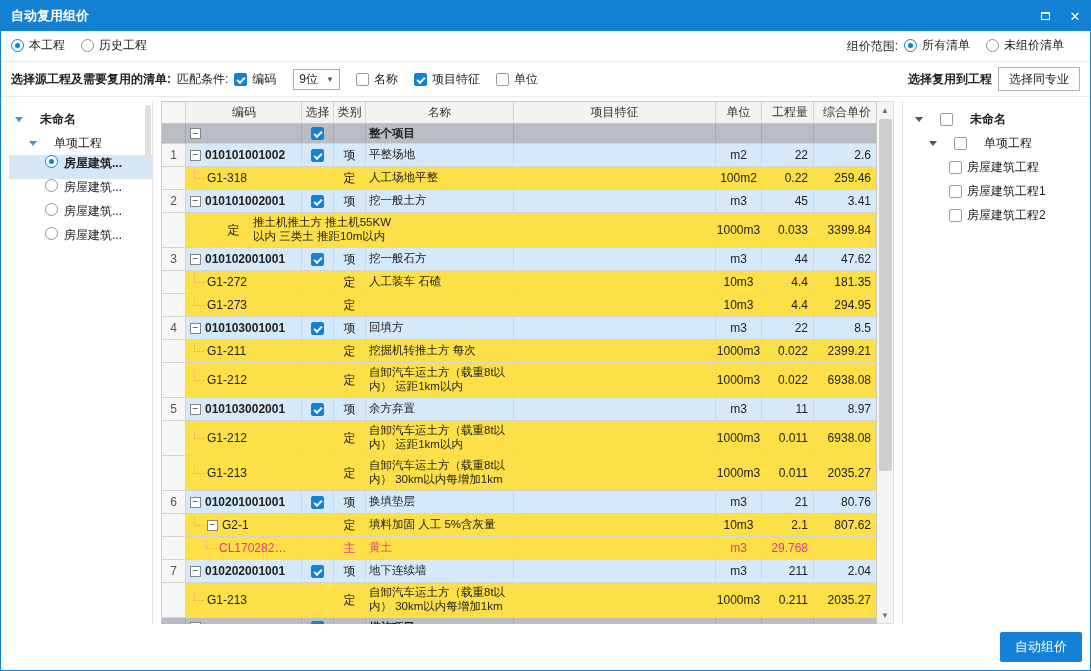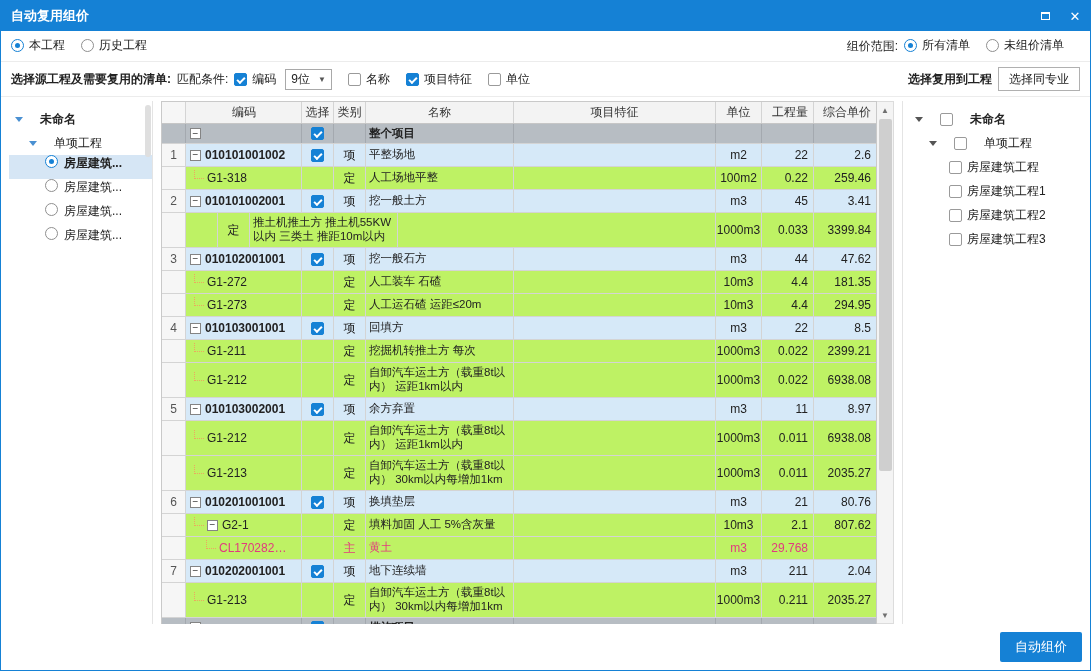--- a/index.html
+++ b/index.html
@@ -28,21 +28,21 @@
   .radio-opt{display:inline-flex;align-items:center;gap:5px;margin-right:16px;cursor:pointer;}
   .radio{width:13px;height:13px;border:1px solid #8f8f8f;border-radius:50%;background:#fff;position:relative;display:inline-block;flex:none;}
   .radio.on{border-color:var(--accent);}
   .radio.on::after{content:'';position:absolute;left:3px;top:3px;width:5px;height:5px;border-radius:50%;background:var(--accent);}
   .cb{width:13px;height:13px;border:1px solid #9a9a9a;border-radius:2px;background:#fff;position:relative;display:inline-block;flex:none;}
   .cb.on{background:var(--accent);border-color:var(--accent);}
   .cb.on::after{content:'';position:absolute;left:2px;top:3px;width:6px;height:3px;border-left:2px solid #fff;border-bottom:2px solid #fff;transform:rotate(-45deg);}
   .lbl-strong{font-weight:bold;}
   .push-right{margin-left:auto;display:flex;align-items:center;gap:6px;}
   .cond{display:inline-flex;align-items:center;gap:5px;margin-right:16px;}
-  .combo{display:inline-flex;align-items:center;gap:8px;border:1px solid #a9a9a9;background:#fff;height:21px;padding:0 5px;margin-left:4px;cursor:pointer;}
+  .combo{display:inline-flex;align-items:center;gap:8px;border:1px solid #a9a9a9;background:#fff;height:21px;padding:0 5px;margin-left:12px;cursor:pointer;}
   .caret{font-size:8px;color:#555;}
   .btn{height:24px;padding:0 10px;border:1px solid #b0b0b0;background:#fff;font-size:12px;cursor:pointer;color:#222;}
   
   .content{flex:1;display:flex;padding:4px 8px 0 8px;gap:8px;min-height:0;}
   .left-panel{width:144px;flex:none;position:relative;padding-top:6px;border-right:1px solid #e4e4e4;}
   .right-panel{width:180px;flex:none;padding-top:6px;border-left:1px solid #e4e4e4;padding-left:6px;}
   .tree-row{height:24px;display:flex;align-items:center;gap:17px;cursor:pointer;white-space:nowrap;overflow:hidden;}
   .tree-root{padding-left:6px;font-weight:bold;}
   .tree-lvl2{padding-left:20px;align-items:center;}
   .ltree-item{height:24px;display:flex;gap:6px;padding-left:36px;cursor:pointer;white-space:nowrap;}
@@ -61,21 +61,21 @@
   .c-num{width:24px;justify-content:center;background:#f6f6f6;color:#555;}
   .c-code{width:116px;padding-left:4px;}
   .c-sel{width:32px;justify-content:center;}
   .c-cat{width:32px;justify-content:center;}
   .c-name{width:148px;font-size:11.5px;line-height:1.2;align-items:center;}
   .c-feat{flex:1 1 auto;min-width:0;}
   .c-unit{width:46px;justify-content:center;}
   .c-qty{width:52px;justify-content:flex-end;padding-right:5px;}
   .c-price{width:62px;justify-content:flex-end;padding-right:5px;border-right:none;}
   .thead .c-price{border-right:none;}
-  .trow{display:flex;height:23px;border-bottom:1px solid var(--grid);background:#bef264;}
+  .trow{display:flex;height:23px;border-bottom:1px solid var(--grid);background:#fde047;}
   .trow.tall{height:35px;}
   .trow.item{background:var(--itemrow);}
   .trow.group{background:var(--grouprow);height:20px;}
   .trow.group .c-num{background:transparent;}
   .trow.group .cell{border-right-color:rgba(0,0,0,0.10);}
   .b{font-weight:bold;}
   .pink{color:var(--pink);}
   .exp{display:inline-flex;align-items:center;justify-content:center;width:11px;height:11px;border:1px solid #848484;background:#fff;font-size:10px;line-height:1;margin-right:4px;color:#333;flex:none;cursor:pointer;}
   .conn{display:inline-block;width:10px;height:9px;border-left:1px dotted var(--orange);border-bottom:1px dotted var(--orange);margin:0 3px 7px 4px;flex:none;}
   .conn.i2{margin-left:16px;}
@@ -298,21 +298,20 @@
               <div class="cell c-price">181.35</div>
             </div>
             <div class="trow sub">
               <div class="cell c-num"></div>
               <div class="cell c-code">
                 <span class="conn"></span>
                 <span class="code-text">G1-273</span>
               </div>
               <div class="cell c-sel"></div>
               <div class="cell c-cat">定</div>
-              <div class="cell c-name">人工运石碴 运距≤20m</div>
               <div class="cell c-feat"></div>
               <div class="cell c-unit">10m3</div>
               <div class="cell c-qty">4.4</div>
               <div class="cell c-price">294.95</div>
             </div>
             <div class="trow item">
               <div class="cell c-num">4</div>
               <div class="cell c-code">
                 <span class="exp">−</span>
                 <span class="code-text b">010103001001</span>
@@ -515,24 +514,20 @@
             <span>房屋建筑工程</span>
           </div>
           <div class="rtree-leaf">
             <span class="cb"></span>
             <span>房屋建筑工程1</span>
           </div>
           <div class="rtree-leaf">
             <span class="cb"></span>
             <span>房屋建筑工程2</span>
           </div>
-          <div class="rtree-leaf">
-            <span class="cb"></span>
-            <span>房屋建筑工程3</span>
-          </div>
         </div>
     </div>
   </div>
 
   <div class="footer">
     <button class="primary-btn">自动组价</button>
   </div>
 
 </div>
 

